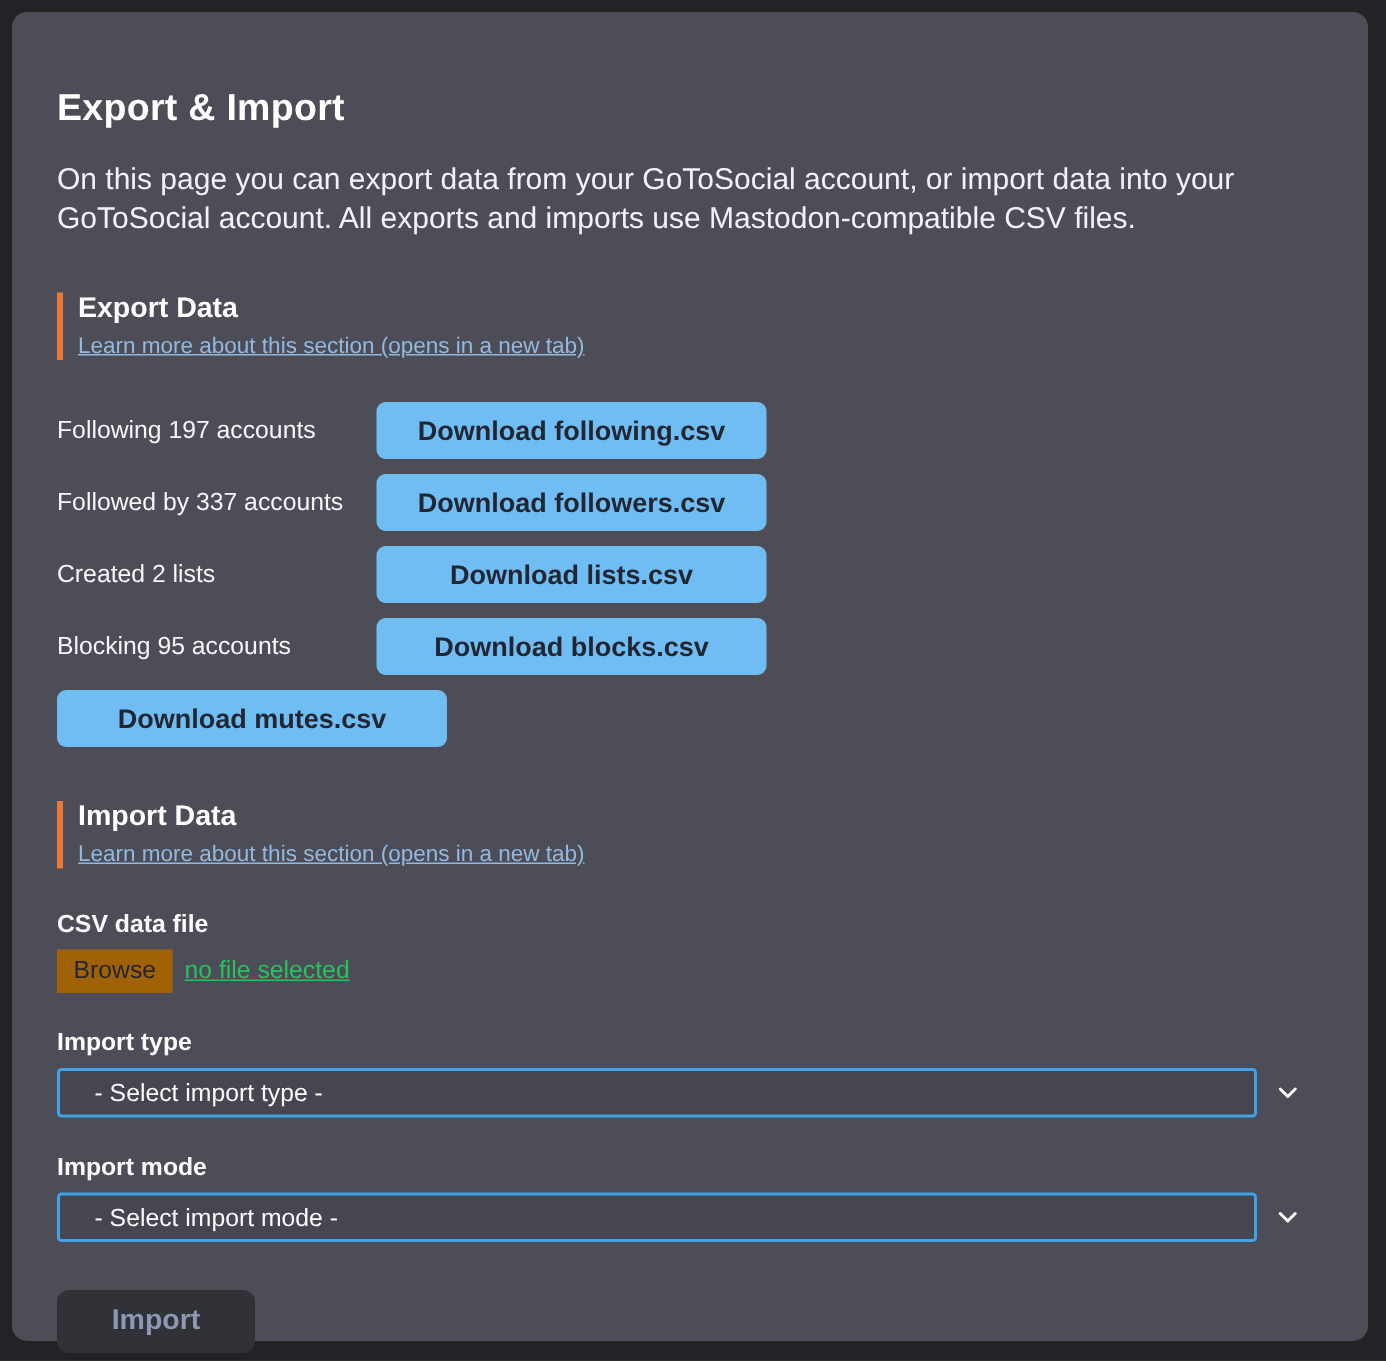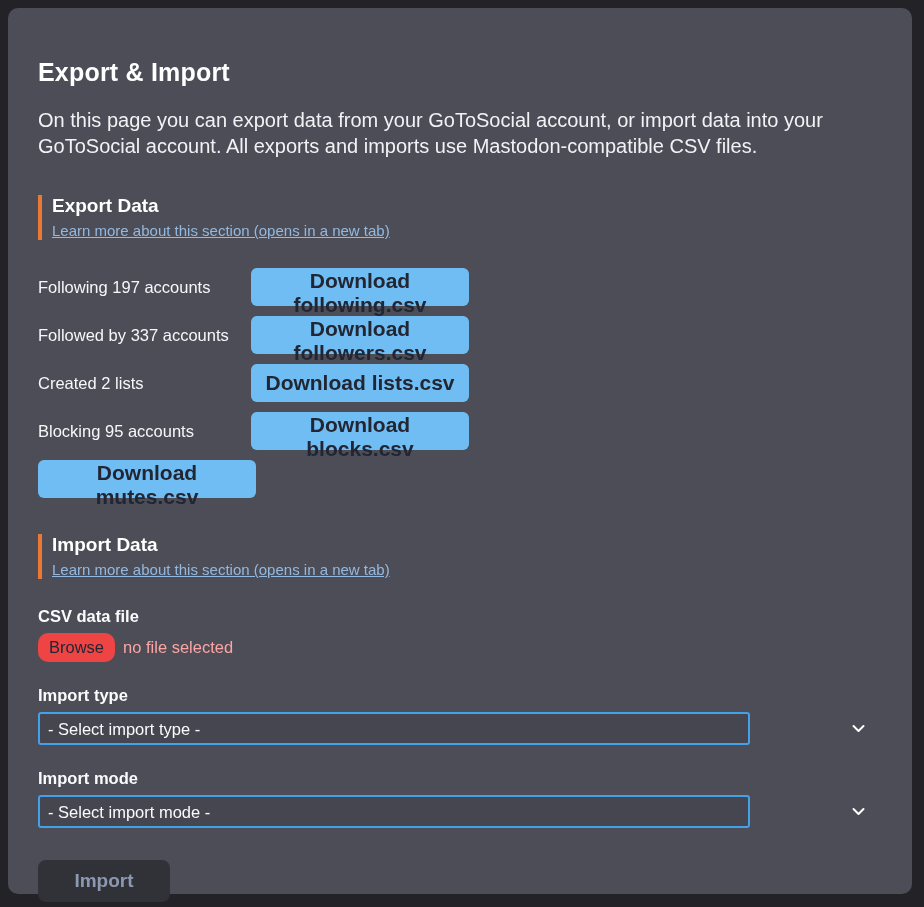--- a/index.html
+++ b/index.html
@@ -59,78 +59,79 @@
     align-items: center;
     margin-bottom: 10px;
   }
   .row-label {
     width: 213px;
     flex: 0 0 213px;
     font-size: 16.5px;
     color: #f7f7fa;
   }
   .dl-btn {
-    width: 218px;
+    width: 260px;
     height: 38px;
     background: #70bdf4;
     color: #222633;
     border: none;
     border-radius: 6px;
     font-family: inherit;
-    font-size: 21px;
+    font-size: 18px;
     font-weight: 700;
     cursor: pointer;
   }
   .import-gap {
     margin-top: 36px;
   }
   .field-label {
     display: block;
     font-size: 16.5px;
     font-weight: 700;
     color: #fbfbfd;
     margin: 24px 0 7px 0;
   }
   .file-row {
     display: flex;
     align-items: center;
     margin-bottom: 22px;
   }
   .browse-btn {
     display: inline-block;
-    background: #ef4444;
+    background: #a16207;
     color: #222633;
     font-size: 16.5px;
     padding: 5px 11px;
-    border-radius: 10px;
+    border-radius: 0;
     cursor: pointer;
   }
   .no-file {
     margin-left: 8px;
     font-size: 16.5px;
-    color: #fca5a5;
+    color: #22c55e;
+    text-decoration: underline;
   }
   .select-wrap {
     position: relative;
     width: 840px;
     margin-bottom: 14px;
   }
   .select-wrap select {
     -webkit-appearance: none;
     appearance: none;
     box-sizing: border-box;
-    width: 712px;
+    width: 800px;
     height: 33px;
     background: #45464f;
     border: 2px solid #42a1e8;
     border-radius: 3px;
     color: #fbfbfd;
     font-family: inherit;
     font-size: 16.5px;
-    padding: 0 30px 0 8px;
+    padding: 0 30px 0 23px;
     cursor: pointer;
   }
   .chevron {
     position: absolute;
     right: 13px;
     top: 50%;
     transform: translateY(-50%);
     pointer-events: none;
     line-height: 0;
   }

